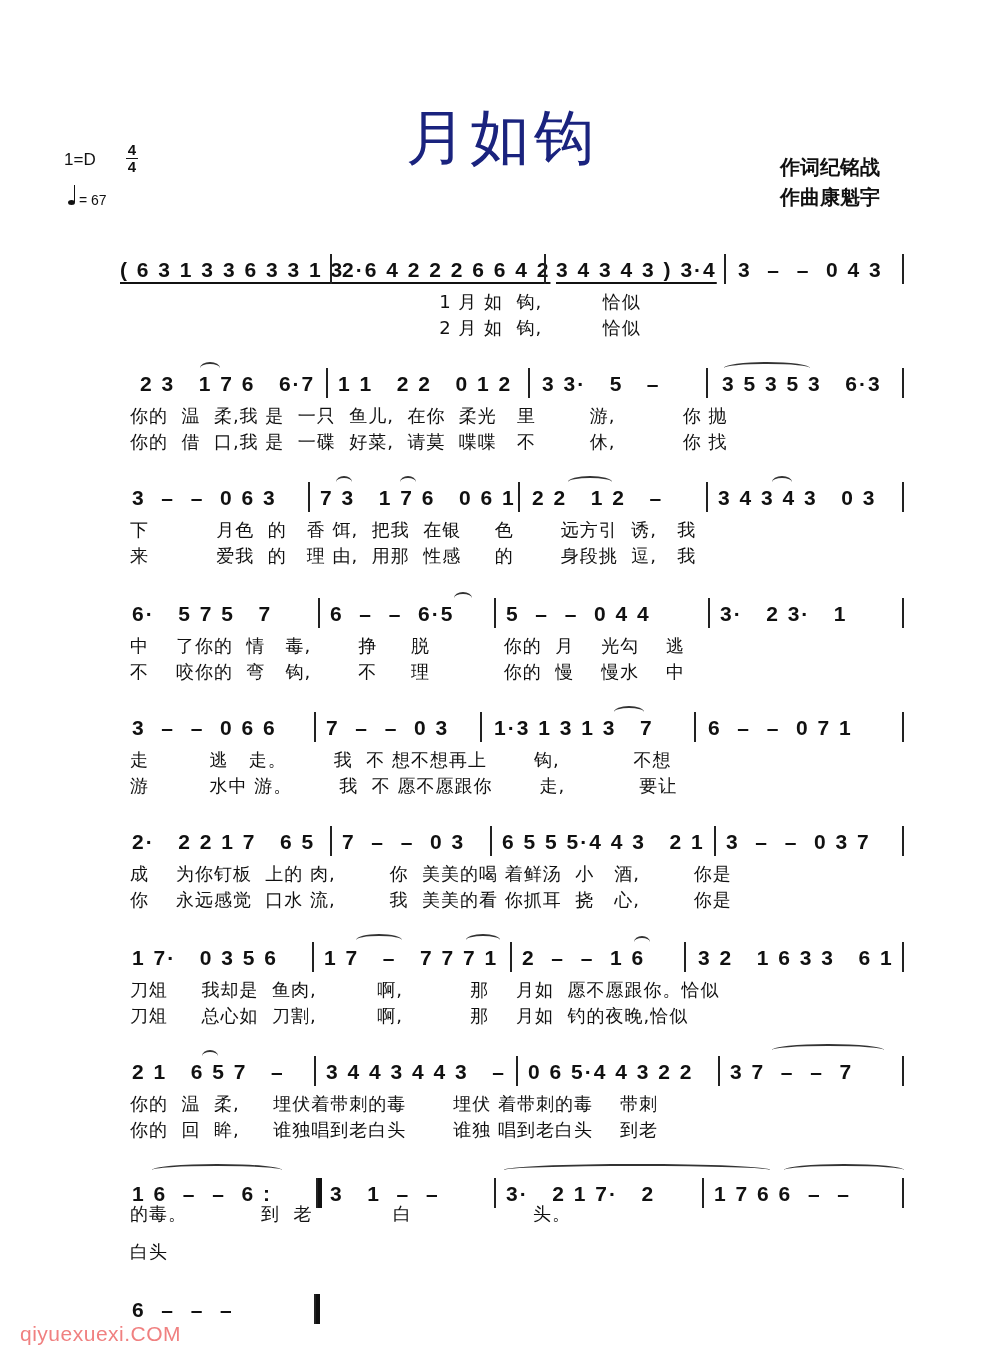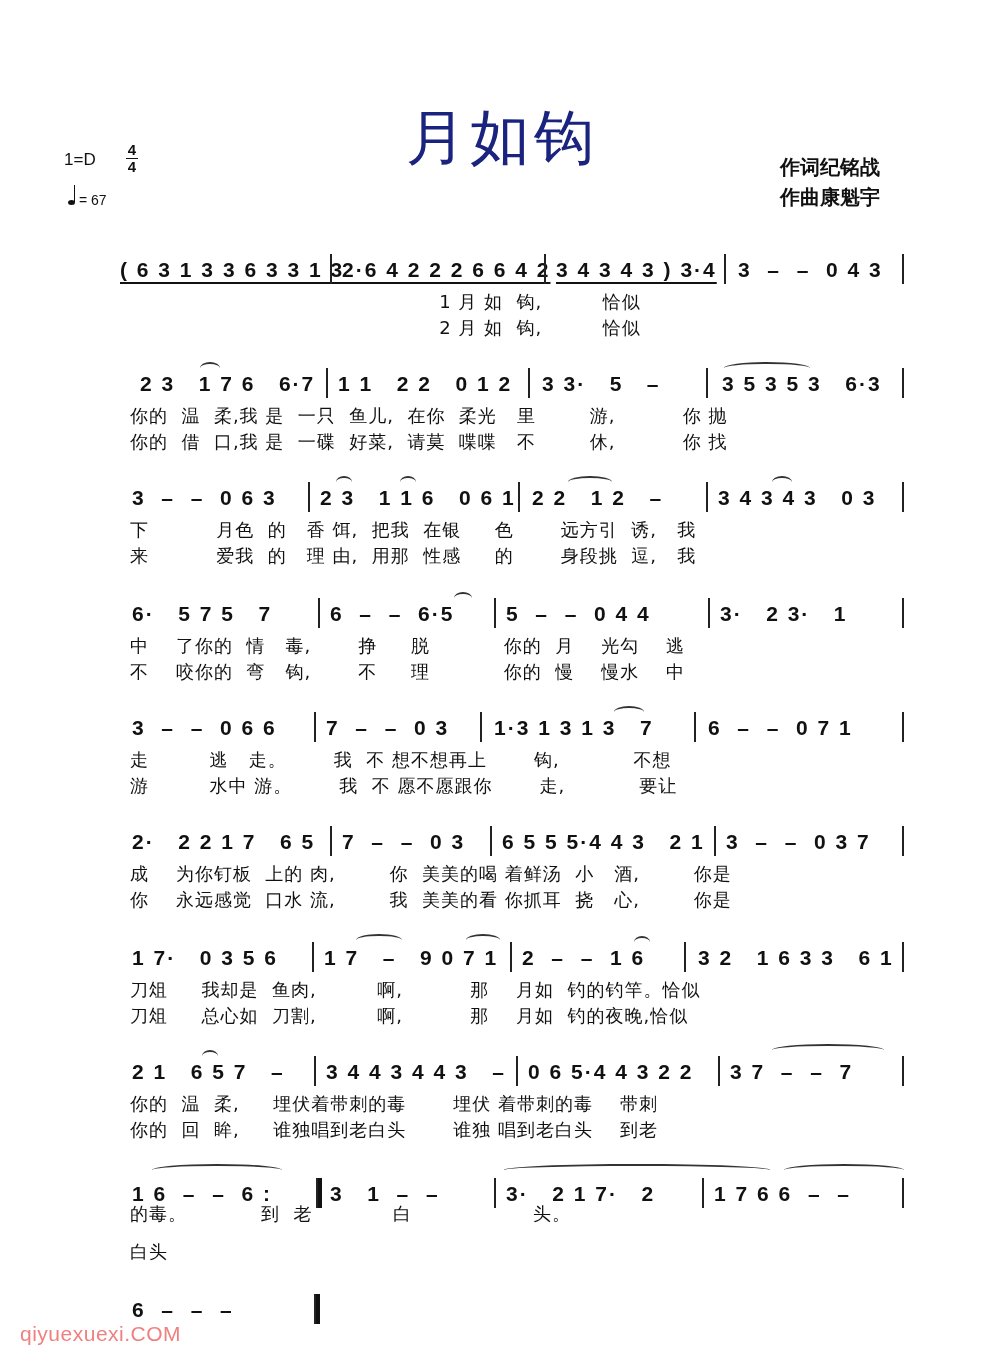--- a/index.html
+++ b/index.html
@@ -71,21 +71,21 @@
 </div>
 
 <div class="row" style="top:480px;">
   <div class="slur" style="left:218px;top:-4px;width:16px"></div>
   <div class="slur" style="left:282px;top:-4px;width:16px"></div>
   <div class="slur" style="left:450px;top:-4px;width:44px"></div>
   <div class="slur" style="left:654px;top:-4px;width:20px"></div>
   <div class="notes">
     <span class="m plain" style="left:14px">3  –  –  0 6 3</span>
     <span class="barline" style="left:190px"></span>
-    <span class="m plain" style="left:202px">2 3   1 1 6   0 6 1</span>
+    <span class="m plain" style="left:202px">7 3   1 7 6   0 6 1</span>
     <span class="barline" style="left:400px"></span>
     <span class="m plain" style="left:414px">2 2   1 2   –</span>
     <span class="barline" style="left:588px"></span>
     <span class="m plain" style="left:600px">3 4 3 4 3   0 3</span>
     <span class="barline" style="left:784px"></span>
   </div>
   <div class="lyr" style="top:38px">下          月色  的   香 饵,  把我  在银     色       远方引  诱,   我</div>
   <div class="lyr" style="top:64px">来          爱我  的   理 由,  用那  性感     的       身段挑  逗,   我</div>
 </div>
 
@@ -136,28 +136,28 @@
   <div class="lyr" style="top:64px">你    永远感觉  口水 流,        我  美美的看 你抓耳  挠   心,        你是</div>
 </div>
 
 <div class="row" style="top:940px;">
   <div class="slur" style="left:238px;top:-6px;width:46px"></div>
   <div class="slur" style="left:348px;top:-6px;width:34px"></div>
   <div class="slur" style="left:516px;top:-4px;width:16px"></div>
   <div class="notes">
     <span class="m plain" style="left:14px">1 7·   0 3 5 6</span>
     <span class="barline" style="left:194px"></span>
-    <span class="m plain" style="left:206px">1 7   –   9 0 7 1</span>
+    <span class="m plain" style="left:206px">1 7   –   7 7 7 1</span>
     <span class="barline" style="left:392px"></span>
     <span class="m plain" style="left:404px">2  –  –  1 6</span>
     <span class="barline" style="left:566px"></span>
     <span class="m plain" style="left:580px">3 2   1 6 3 3   6 1</span>
     <span class="barline" style="left:784px"></span>
   </div>
-  <div class="lyr" style="top:38px">刀俎     我却是  鱼肉,         啊,          那    月如  钓的钓竿。恰似</div>
+  <div class="lyr" style="top:38px">刀俎     我却是  鱼肉,         啊,          那    月如  愿不愿跟你。恰似</div>
   <div class="lyr" style="top:64px">刀俎     总心如  刀割,         啊,          那    月如  钓的夜晚,恰似</div>
 </div>
 
 <div class="row" style="top:1054px;">
   <div class="slur" style="left:84px;top:-4px;width:16px"></div>
   <div class="slur" style="left:654px;top:-10px;width:112px"></div>
   <div class="notes">
     <span class="m plain" style="left:14px">2 1   6 5 7   –</span>
     <span class="barline" style="left:196px"></span>
     <span class="m plain" style="left:208px">3 4 4 3 4 4 3   –</span>

